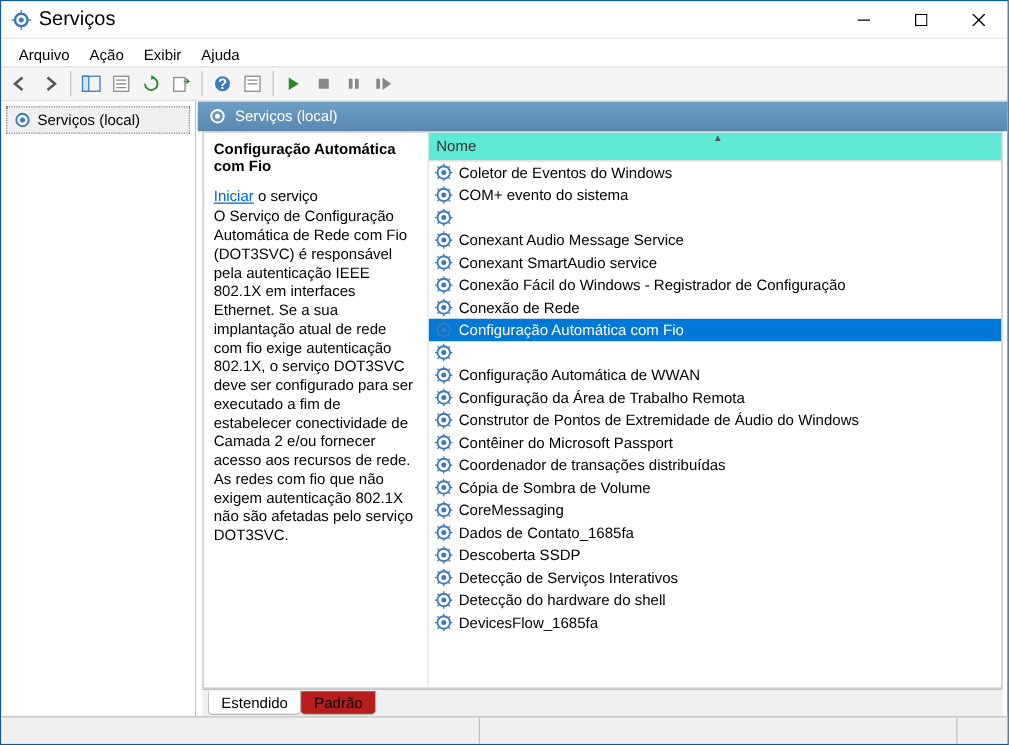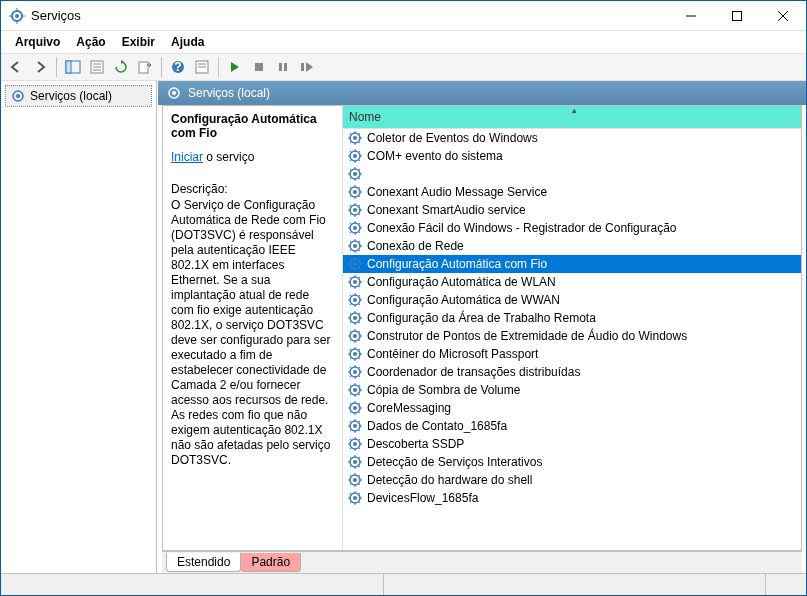--- a/index.html
+++ b/index.html
@@ -1,21 +1,21 @@
 <!DOCTYPE html>
 <html><head>
 <meta charset="utf-8">
 <style>
 * { margin: 0; padding: 0; box-sizing: border-box; font-family: "Segoe UI", Tahoma, sans-serif; font-size: 12px; }
 body { background: #fff; width: 807px; height: 596px; display: flex; flex-direction: column; border: 1px solid #0a5a9e; }
 .titlebar { height: 30px; display: flex; align-items: center; padding-left: 8px; background: #fff; border-bottom: 1px solid #e0e0e0; }
 .titlebar .icon { width: 16px; height: 16px; margin-right: 6px; }
-.titlebar .title { flex: 1; font-size: 13px; color: #000; }
+.titlebar .title { flex: 1; font-size: 16px; color: #000; }
 .titlebar .ctrl { width: 46px; height: 30px; display: flex; align-items: center; justify-content: center; cursor: pointer; }
-.menubar { height: 22px; display: flex; align-items: center; padding: 0 6px; background: #fff; font-weight: bold; }
+.menubar { height: 22px; display: flex; align-items: flex-end; padding: 0 6px; background: #fff; }
 .menubar .mitem { padding: 2px 8px; cursor: pointer; }
 .toolbar { height: 28px; display: flex; align-items: center; padding: 0 4px; background: #f5f5f5; border-top: 1px solid #e0e0e0; border-bottom: 1px solid #e0e0e0; gap: 2px; }
 .toolbar .tsep { width: 1px; height: 20px; background: #c0c0c0; margin: 0 3px; }
 .toolbar .tbtn { width: 22px; height: 22px; display: flex; align-items: center; justify-content: center; cursor: pointer; border: 1px solid transparent; }
 .main { flex: 1; display: flex; overflow: hidden; }
 .leftpane { width: 156px; border-right: 1px solid #c0c0c0; padding: 4px; background: #fff; }
 .leftpane .node { display: flex; align-items: center; gap: 4px; padding: 2px 4px; cursor: pointer; background: #f0f0f0; border: 1px dotted #888; }
 .rightpane { flex: 1; display: flex; flex-direction: column; overflow: hidden; border-left:1px solid #fff;}
 .rphead { background: linear-gradient(#6f9fc5,#5a88b0); color: #fff; padding: 4px 8px; display: flex; align-items: center; gap: 6px; }
 .rphead .icon { filter: brightness(1.5); }
@@ -28,21 +28,21 @@
 .listpane { flex: 1; display: flex; flex-direction: column; overflow: hidden; position: relative; }
 .listhead { display: flex; align-items: center; border-bottom: 1px solid #e0e0e0; padding: 4px 6px; background: #5eead4; position: relative; }
 .listhead .colname { color: #333; }
 .listhead .sortglyph { position: absolute; left: 50%; top: -1px; color: #555; font-size: 9px; }
 .listbody { flex: 1; overflow-y: scroll; overflow-x: scroll; }
 .row { display: flex; align-items: center; gap: 4px; padding: 1px 4px; white-space: nowrap; cursor: pointer; }
 .row.sel { background: #0078d7; color: #fff; }
 .row .svicon { width: 16px; height: 16px; flex-shrink: 0; }
 .tabsbar { height: 22px; display: flex; align-items: flex-end; padding-left: 4px; border-top: 1px solid #c0c0c0; background: #f0f0f0; margin: 0 4px;}
 .tab { padding: 2px 10px; border: 1px solid #b0b0b0; border-top: none; border-radius: 0 0 4px 4px; background: #fff; margin-right: -1px; cursor: pointer; position: relative; top: -1px; }
-.tab.inactive { background: #fca5a5; margin-top: 24px; }
+.tab.inactive { background: #b91c1c; margin-top: 24px; }
 .statusbar { height: 22px; border-top: 1px solid #c0c0c0; background: #f0f0f0; display:flex; }
 .statusbar .cell { border-right:1px solid #c0c0c0; flex:1; }
 svg { display: block; }
 
 .listbody::-webkit-scrollbar { width: 17px; height: 17px; }
 .listbody::-webkit-scrollbar-track { background: #f0f0f0; }
 .listbody::-webkit-scrollbar-thumb { background: #c0c0c0; }
 .listbody::-webkit-scrollbar-button { background: #f0f0f0; height: 17px; width:17px; }
 </style>
 </head>
@@ -183,21 +183,20 @@
           </svg>
         </span>
       <span>Serviços (local)</span>
     </div>
     <div class="rpbody">
       <div class="descpane">
         <div class="svcname">Configuração Automática com Fio</div>
         <div>
           <span class="startlink">Iniciar</span><span> o serviço</span>
         </div>
-        <div class="dlabel">Descrição:</div>
         <div class="dtext">O Serviço de Configuração Automática de Rede com Fio (DOT3SVC) é responsável pela autenticação IEEE 802.1X em interfaces Ethernet. Se a sua implantação atual de rede com fio exige autenticação 802.1X, o serviço DOT3SVC deve ser configurado para ser executado a fim de estabelecer conectividade de Camada 2 e/ou fornecer acesso aos recursos de rede. As redes com fio que não exigem autenticação 802.1X não são afetadas pelo serviço DOT3SVC.</div>
       </div>
       <div class="listpane">
         <div class="listhead">
           <span class="colname">Nome</span>
           <span class="sortglyph">▴</span>
         </div>
         <div class="listbody" id="listbody" style="min-width:600px;">
             <div class="row">
               <span class="svicon">
@@ -342,21 +341,20 @@
                   <line x1="8" y1="1" x2="8" y2="3" stroke="#3a7abd"></line>
                   <line x1="8" y1="13" x2="8" y2="15" stroke="#3a7abd"></line>
                   <line x1="1" y1="8" x2="3" y2="8" stroke="#3a7abd"></line>
                   <line x1="13" y1="8" x2="15" y2="8" stroke="#3a7abd"></line>
                   <line x1="3" y1="3" x2="4.5" y2="4.5" stroke="#3a7abd"></line>
                   <line x1="11.5" y1="11.5" x2="13" y2="13" stroke="#3a7abd"></line>
                   <line x1="13" y1="3" x2="11.5" y2="4.5" stroke="#3a7abd"></line>
                   <line x1="4.5" y1="11.5" x2="3" y2="13" stroke="#3a7abd"></line>
                 </svg>
               </span>
-              <span>Configuração Automática de WLAN</span>
             </div>
             <div class="row">
               <span class="svicon">
                 <svg width="16" height="16">
                   <circle cx="8" cy="8" r="5" fill="none" stroke="#3a7abd" stroke-width="1.5"></circle>
                   <circle cx="8" cy="8" r="2" fill="#3a7abd"></circle>
                   <line x1="8" y1="1" x2="8" y2="3" stroke="#3a7abd"></line>
                   <line x1="8" y1="13" x2="8" y2="15" stroke="#3a7abd"></line>
                   <line x1="1" y1="8" x2="3" y2="8" stroke="#3a7abd"></line>
                   <line x1="13" y1="8" x2="15" y2="8" stroke="#3a7abd"></line>

